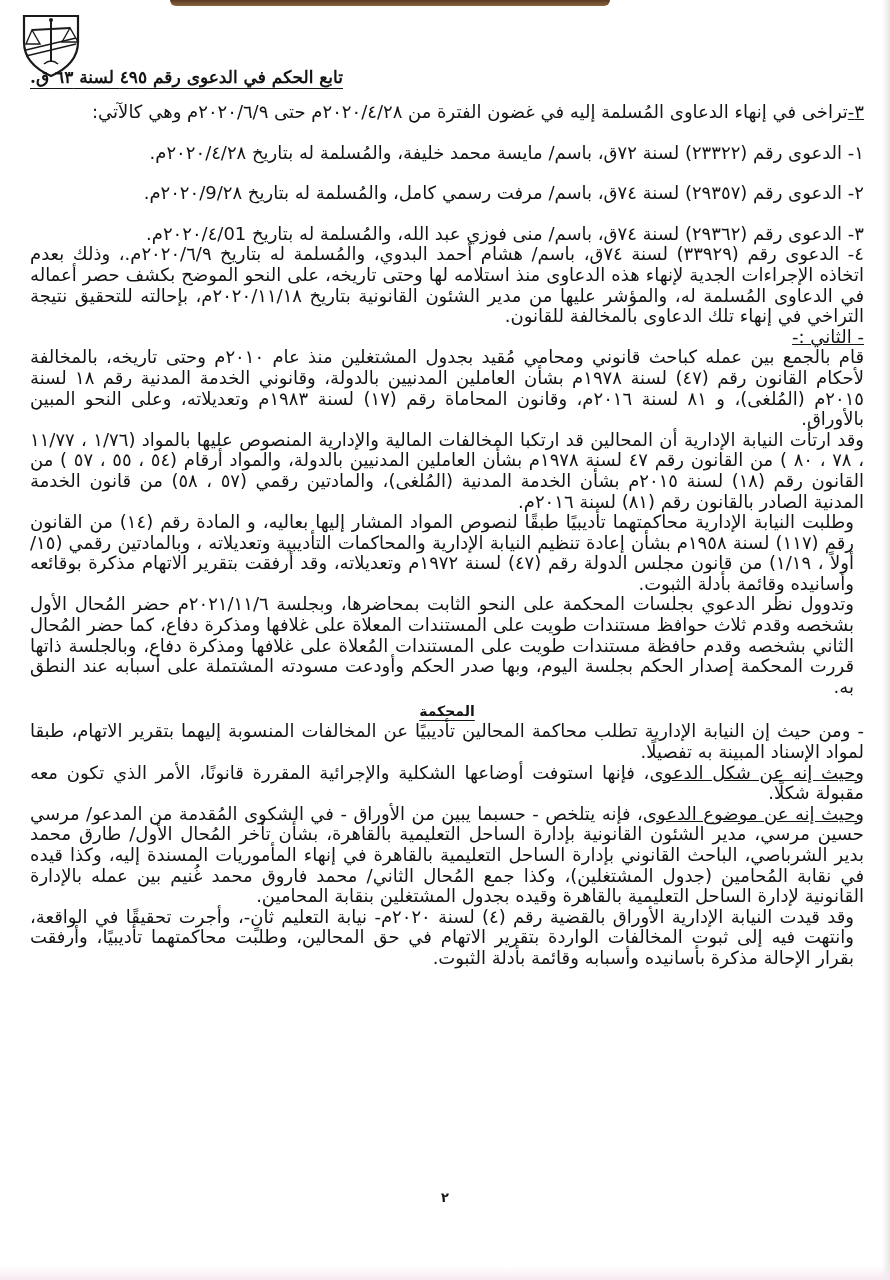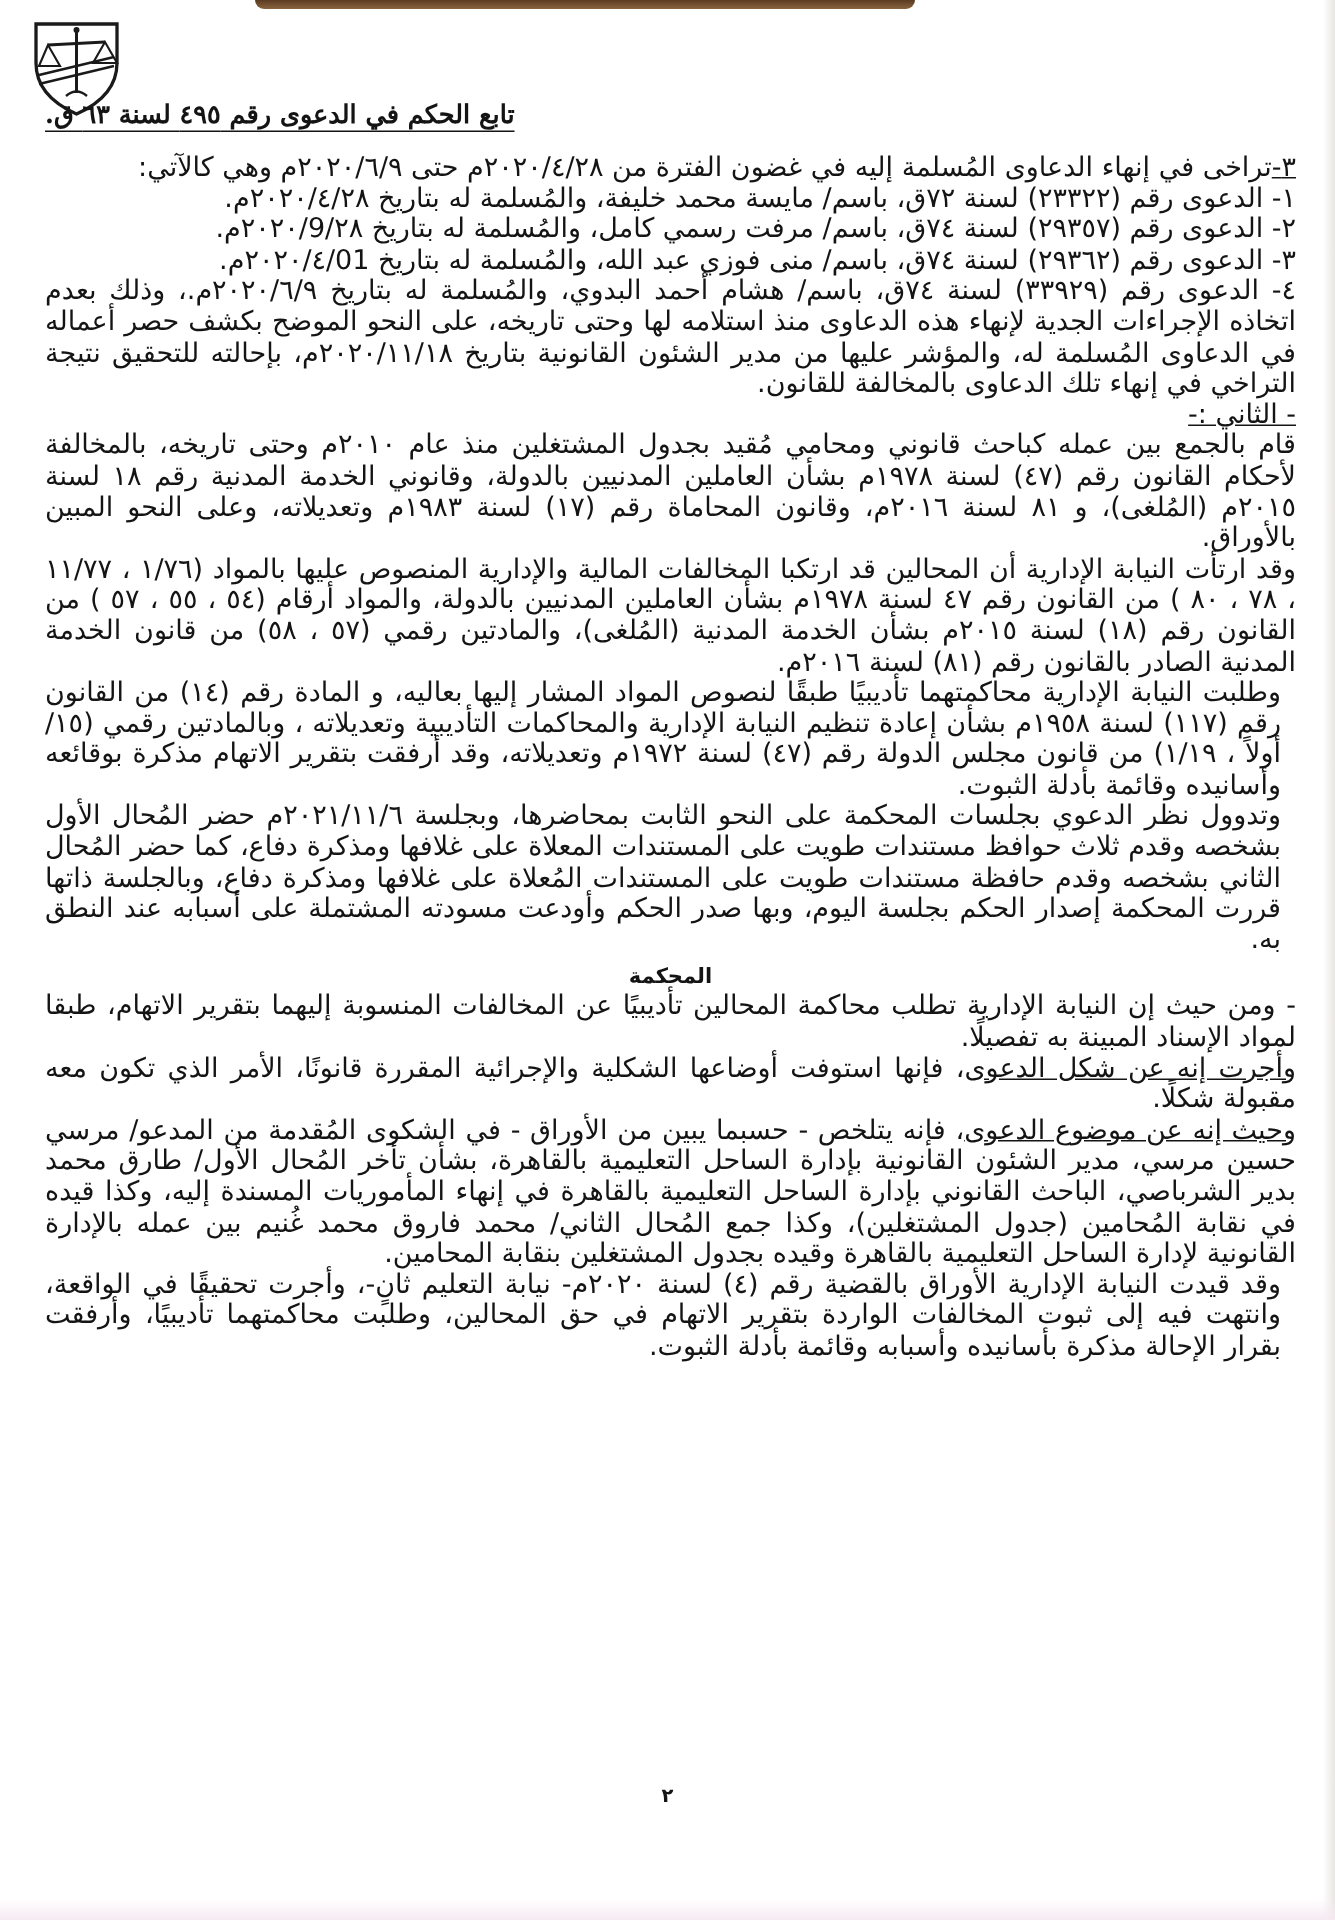--- a/index.html
+++ b/index.html
@@ -38,27 +38,27 @@
     text-decoration: underline; text-underline-offset: 5px;
     margin-right: 4px; margin-bottom: 10px; line-height: 30px;
     text-align: left;
   }
   p {
     font-size: 18px; line-height: 20.6px;
     text-align: justify; text-align-last: right;
   }
   .u { text-decoration: underline; }
   .b { font-weight: normal; }
-  .list p { text-align: center; }
+  .list p { text-align: center; margin-top: 20px; }
   .indent { padding-right: 10px; }
   .center-heading {
     text-align: center; font-weight: bold; font-size: 14px;
     letter-spacing: 3px; margin: 6px 0 2px 0;
   }
-  .center-heading span { text-underline-offset: 4px; }
+  .center-heading span { text-decoration: underline; text-underline-offset: 4px; }
   .page-number {
     position: absolute; top: 1190px; left: 0; right: 0;
     text-align: center; font-size: 13px; font-weight: bold;
   }
 </style>
 </head>
 <body>
 
 <div class="top-edge"></div>
 <div class="right-shadow"></div>
@@ -96,20 +96,20 @@
 
   <div>
     <p><span class="b">وقد ارتأت النيابة الإدارية</span><span> أن المحالين قد ارتكبا المخالفات المالية والإدارية المنصوص عليها بالمواد (١/٧٦ ، ١١/٧٧ ، ٧٨ ، ٨٠ ) من القانون رقم ٤٧ لسنة ١٩٧٨م بشأن العاملين المدنيين بالدولة، والمواد أرقام (٥٤ ، ٥٥ ، ٥٧ ) من القانون رقم (١٨) لسنة ٢٠١٥م بشأن الخدمة المدنية (المُلغى)، والمادتين رقمي (٥٧ ، ٥٨) من قانون الخدمة المدنية الصادر بالقانون رقم (٨١) لسنة ٢٠١٦م.</span></p>
     <p class="indent"><span class="b">وطلبت النيابة الإدارية</span><span> محاكمتهما تأديبيًا طبقًا لنصوص المواد المشار إليها بعاليه، و المادة رقم (١٤) من القانون رقم (١١٧) لسنة ١٩٥٨م بشأن إعادة تنظيم النيابة الإدارية والمحاكمات التأديبية وتعديلاته ، وبالمادتين رقمي (١٥/أولاً ، ١/١٩) من قانون مجلس الدولة رقم (٤٧) لسنة ١٩٧٢م وتعديلاته، وقد أرفقت بتقرير الاتهام مذكرة بوقائعه وأسانيده وقائمة بأدلة الثبوت.</span></p>
     <p class="indent"><span class="b">وتدوول نظر الدعوي بجلسات المحكمة</span><span> على النحو الثابت بمحاضرها، وبجلسة ٢٠٢١/١١/٦م حضر المُحال الأول بشخصه وقدم ثلاث حوافظ مستندات طويت على المستندات المعلاة على غلافها ومذكرة دفاع، كما حضر المُحال الثاني بشخصه وقدم حافظة مستندات طويت على المستندات المُعلاة على غلافها ومذكرة دفاع، وبالجلسة ذاتها قررت المحكمة إصدار الحكم بجلسة اليوم، وبها صدر الحكم وأودعت مسودته المشتملة على أسبابه عند النطق به.</span></p>
   </div>
 
   <div>
     <div class="center-heading"><span>المحكمة</span></div>
     <p class="b">- ومن حيث إن النيابة الإدارية تطلب محاكمة المحالين تأديبيًا عن المخالفات المنسوبة إليهما بتقرير الاتهام، طبقا لمواد الإسناد المبينة به تفصيلًا.</p>
-    <p><span class="b u">وأجرت إنه عن شكل الدعوى</span><span>، فإنها استوفت أوضاعها الشكلية والإجرائية المقررة قانونًا، الأمر الذي تكون معه مقبولة شكلًا.</span></p>
+    <p><span class="b u">وحيث إنه عن شكل الدعوى</span><span>، فإنها استوفت أوضاعها الشكلية والإجرائية المقررة قانونًا، الأمر الذي تكون معه مقبولة شكلًا.</span></p>
     <p><span class="b u">وحيث إنه عن موضوع الدعوى</span><span>، فإنه يتلخص - حسبما يبين من الأوراق - في الشكوى المُقدمة من المدعو/ مرسي حسين مرسي، مدير الشئون القانونية بإدارة الساحل التعليمية بالقاهرة، بشأن تأخر المُحال الأول/ طارق محمد بدير الشرباصي، الباحث القانوني بإدارة الساحل التعليمية بالقاهرة في إنهاء المأموريات المسندة إليه، وكذا قيده في نقابة المُحامين (جدول المشتغلين)، وكذا جمع المُحال الثاني/ محمد فاروق محمد غُنيم بين عمله بالإدارة القانونية لإدارة الساحل التعليمية بالقاهرة وقيده بجدول المشتغلين بنقابة المحامين.</span></p>
     <p class="indent">وقد قيدت النيابة الإدارية الأوراق بالقضية رقم (٤) لسنة ٢٠٢٠م- نيابة التعليم ثانٍ-، وأجرت تحقيقًا في الواقعة، وانتهت فيه إلى ثبوت المخالفات الواردة بتقرير الاتهام في حق المحالين، وطلبت محاكمتهما تأديبيًا، وأرفقت بقرار الإحالة مذكرة بأسانيده وأسبابه وقائمة بأدلة الثبوت.</p>
   </div>
 </div>
 
 <div class="page-number">٢</div>
 <div class="bottom-edge"></div>
 
 </body></html>

